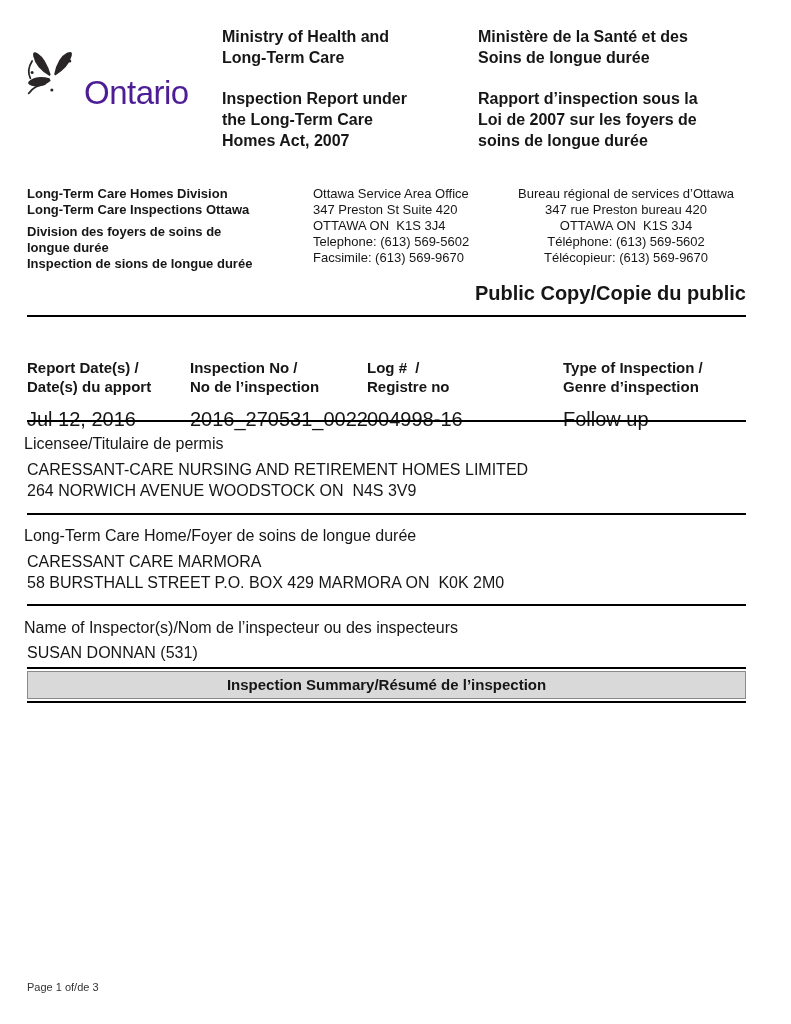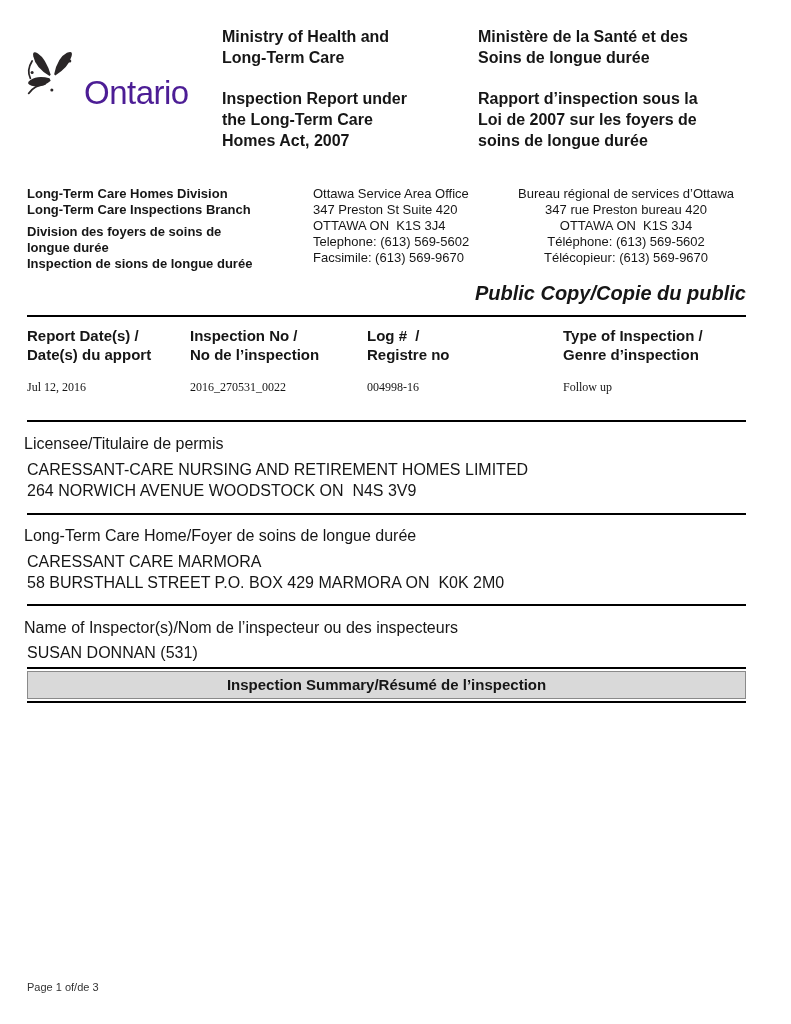--- a/index.html
+++ b/index.html
@@ -36,36 +36,37 @@
 
   
   .dtext { font-size: 13px; line-height: 16px; }
   .div-en { left: 27px; top: 186px; font-weight: bold; }
   .div-fr { left: 27px; top: 224px; font-weight: bold; }
   .office-en { left: 295px; top: 186px; margin-left: 18px; }
   .office-fr { left: 518px; top: 186px; text-align: center; }
 
   .public-copy {
     left: 27px; top: 282px; width: 719px;
-    text-align: right; font-size: 20px; font-weight: bold; font-style: italic;
+    text-align: right; font-size: 20px; font-weight: bold;
   }
 
   .rule { left: 27px; width: 719px; height: 2px; background: #000; }
   .rule-1 { top: 315px; }
   .rule-2 { top: 420px; }
   .rule-3 { top: 513px; }
   .rule-4 { top: 604px; }
 
   .report-grid {
     left: 27px; width: 721px;
     display: grid;
     grid-template-columns: 163px 177px 196px 1fr;
+    margin-top: 32px;
   }
   .report-heads { top: 326px; font-size: 15px; font-weight: bold; line-height: 19px; }
-  .report-vals  { top: 377px; font-size: 12px; line-height: 20px; font-family: Liberation Serif, serif; }
+  .report-vals  { top: 377px; font-size: 20px; line-height: 20px; }
 
   .sec-label { left: 24px; font-size: 16px; font-weight: normal; }
   .sec-value { left: 27px; font-size: 16px; line-height: 21px; }
   .licensee-label { top: 435px; }
   .licensee-value { top: 459px; }
   .home-label { top: 527px; }
   .home-value { top: 551px; }
   .inspector-label { top: 619px; }
   .inspector-value { top: 642px; }
 
@@ -111,21 +112,21 @@
   <div class="abs htext ml en-col row2">Inspection Report under
 the Long-Term Care
 Homes Act, 2007</div>
   <div class="abs htext ml fr-col row1">Ministère de la Santé et des
 Soins de longue durée</div>
   <div class="abs htext ml fr-col row2">Rapport d’inspection sous la
 Loi de 2007 sur les foyers de
 soins de longue durée</div>
 
   <div class="abs dtext ml div-en">Long-Term Care Homes Division
-Long-Term Care Inspections Branch</div>
+Long-Term Care Inspections Ottawa</div>
   <div class="abs dtext ml div-fr">Division des foyers de soins de
 longue durée
 Inspection de sions de longue durée</div>
   <div class="abs dtext ml office-en">Ottawa Service Area Office
 347 Preston St Suite 420
 OTTAWA ON  K1S 3J4
 Telephone: (613) 569-5602
 Facsimile: (613) 569-9670</div>
   <div class="abs dtext ml office-fr">Bureau régional de services d’Ottawa
 347 rue Preston bureau 420

